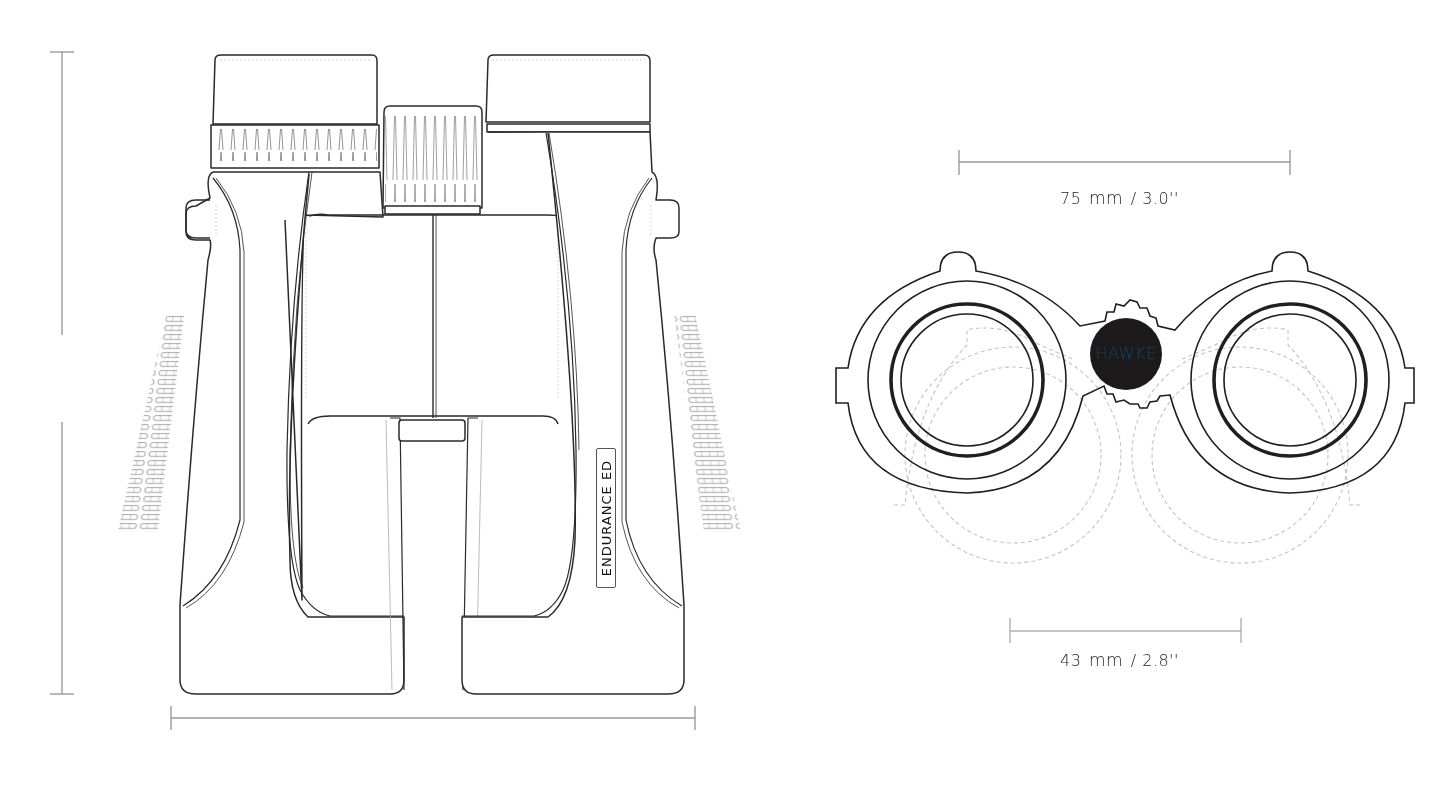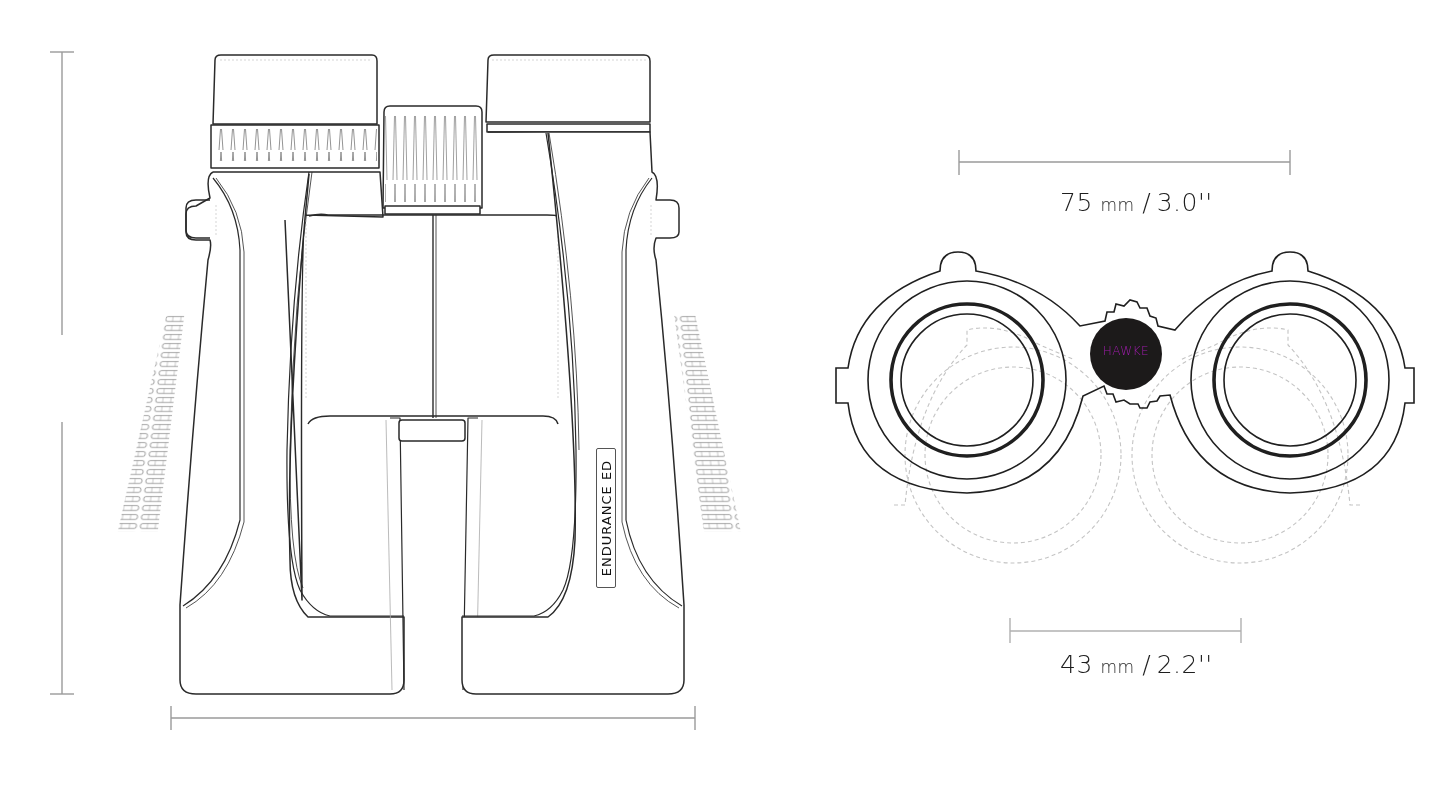--- a/index.html
+++ b/index.html
@@ -1,27 +1,27 @@
 <!DOCTYPE html>
 <html><head>
   <meta charset="utf-8">
   <style>
     html, body { margin: 0; padding: 0; background: #ffffff; }
     body { width: 1445px; height: 800px; position: relative; overflow: hidden; font-family: "DejaVu Sans", sans-serif; color: #222; }
     .stage { position: absolute; left: 0; top: 0; width: 1445px; height: 800px; }
     .label { position: absolute; font-family: "DejaVu Sans", sans-serif; font-weight: 300; color: #1e1e1e; letter-spacing: 0.5px; white-space: nowrap; }
-    .label .num { font-size: 25px; }
+    .label .num { font-size: 16px; }
     .label .unit { font-size: 17px; margin: 7px 2px; }
     .label-height { left: 18px; top: 340px; text-align: center; line-height: 28px; }
     .label-width { left: 318px; top: 742px; }
     .label-objective { left: 1060px; top: 188px; }
     .label-ipd { left: 1060px; top: 650px; }
     .model-badge { position: absolute; left: 596px; top: 448px; width: 18px; height: 138px; border: 1px solid #555; border-radius: 2px; }
     .model-badge span { position: absolute; left: 50%; top: 50%; transform: translate(-50%, -50%) rotate(-90deg); font-size: 13px; letter-spacing: 1px; color: #111; white-space: nowrap; }
-    .brand-text { position: absolute; left: 1092px; top: 344px; width: 68px; text-align: center; color: #a21caf; font-size: 12px; letter-spacing: 0.5px; font-weight: 300; }
+    .brand-text { position: absolute; left: 1092px; top: 344px; width: 68px; text-align: center; color: #0c4a6e; font-size: 16px; letter-spacing: 0.5px; font-weight: 300; }
   </style>
 </head>
 <body>
 
 <div class="stage">
   <svg width="1445" height="800" viewBox="0 0 1445 800" xmlns="http://www.w3.org/2000/svg">
     <defs>
       <pattern id="knurl" x="0" y="0" width="12" height="30" patternUnits="userSpaceOnUse">
         <path d="M3 30 L5 2 L7 30" fill="none" stroke="#777" stroke-width="0.8"></path>
       </pattern>
@@ -169,15 +169,15 @@
     <span class="unit">mm</span>
     <span class="num">/</span>
     <span class="num">3.0''</span>
   </div>
 
   
   <div class="label label-ipd">
     <span class="num">43</span>
     <span class="unit">mm</span>
     <span class="num">/</span>
-    <span class="num">2.2''</span>
+    <span class="num">2.8''</span>
   </div>
 </div>
 
 </body></html>

